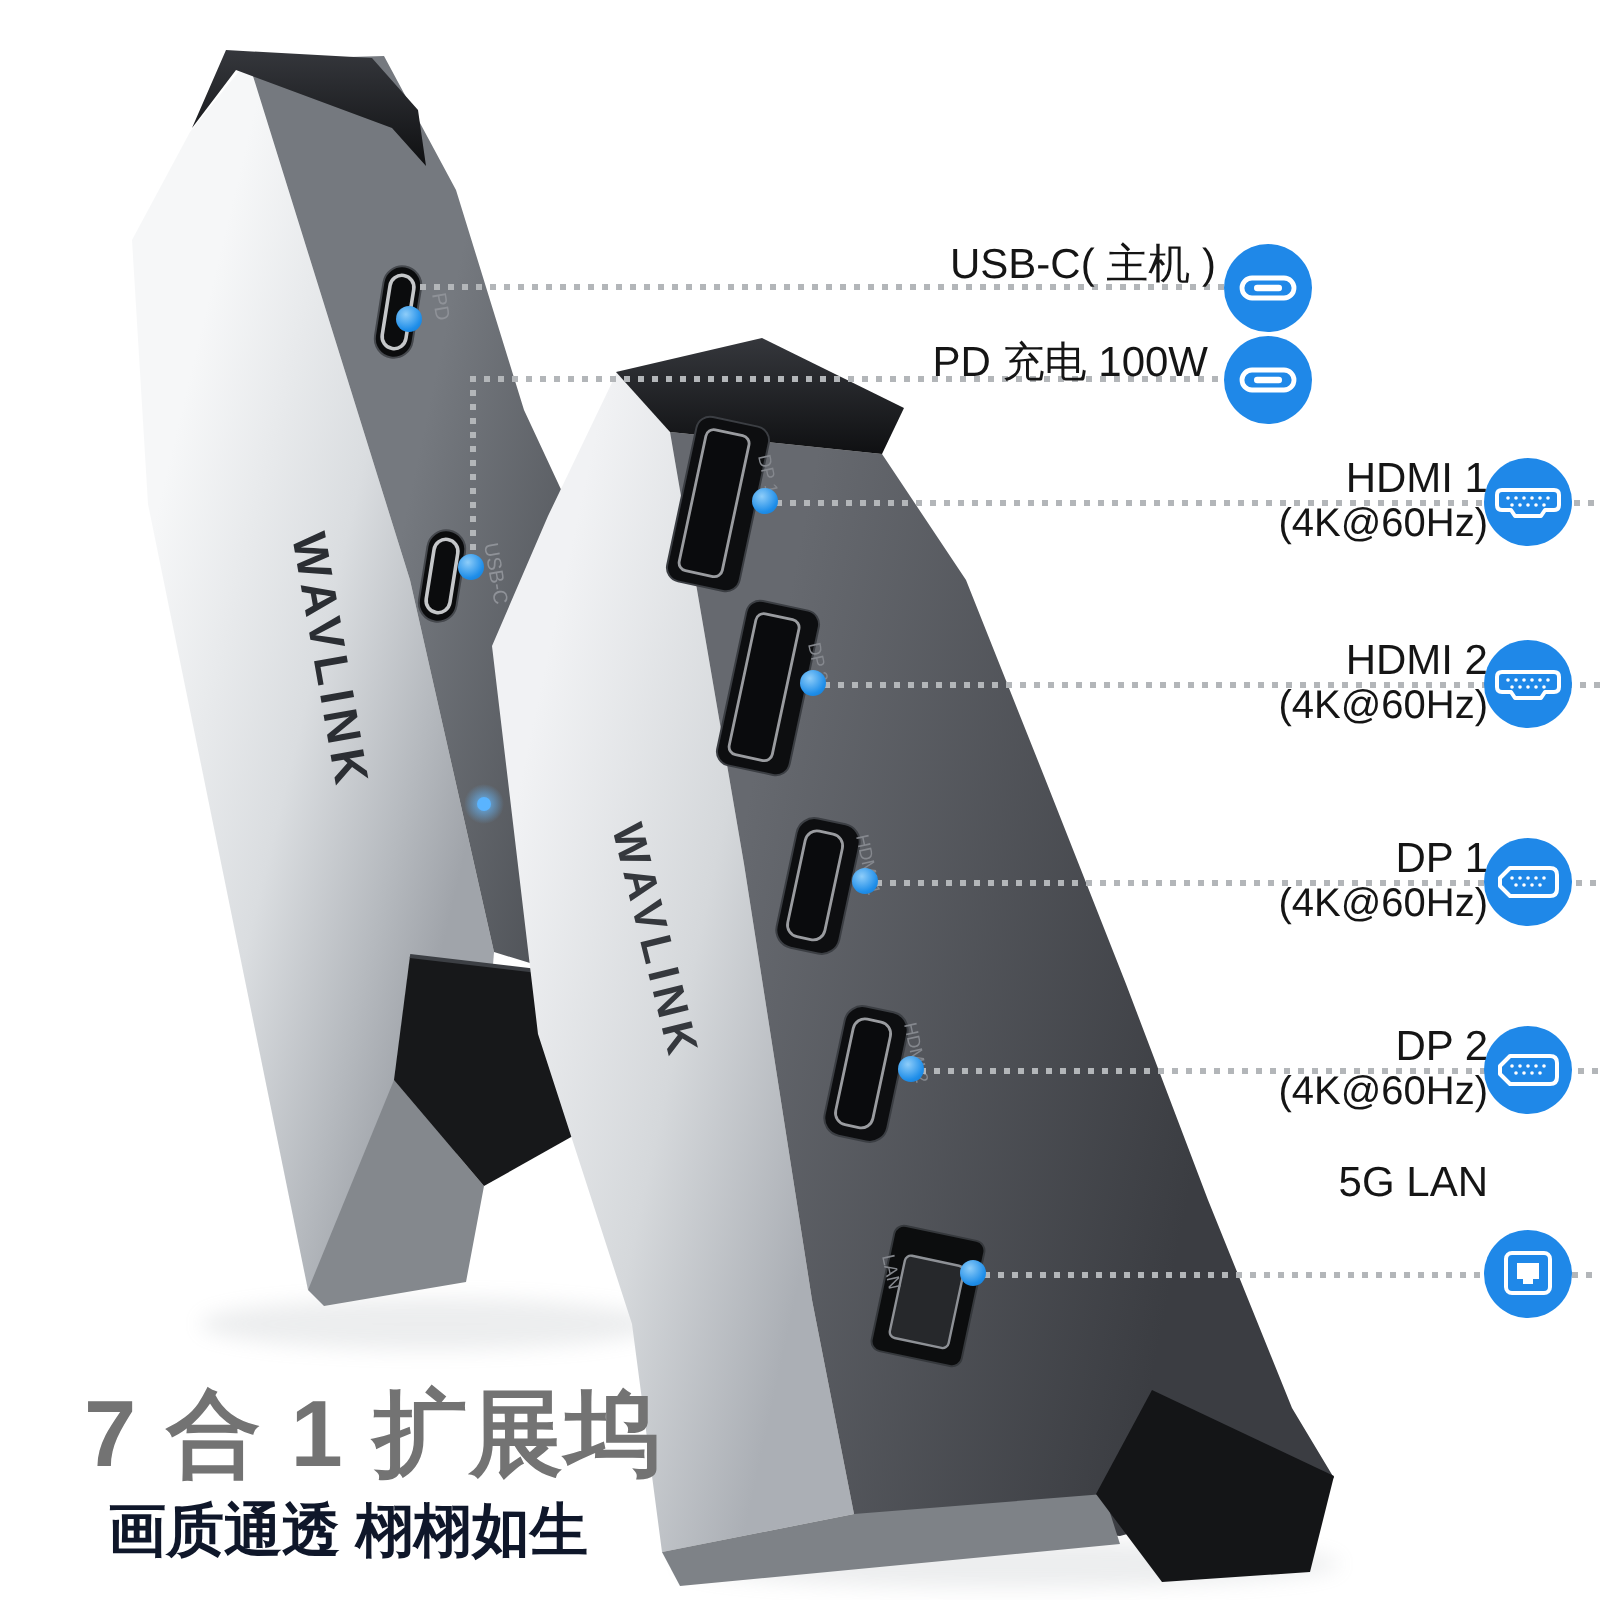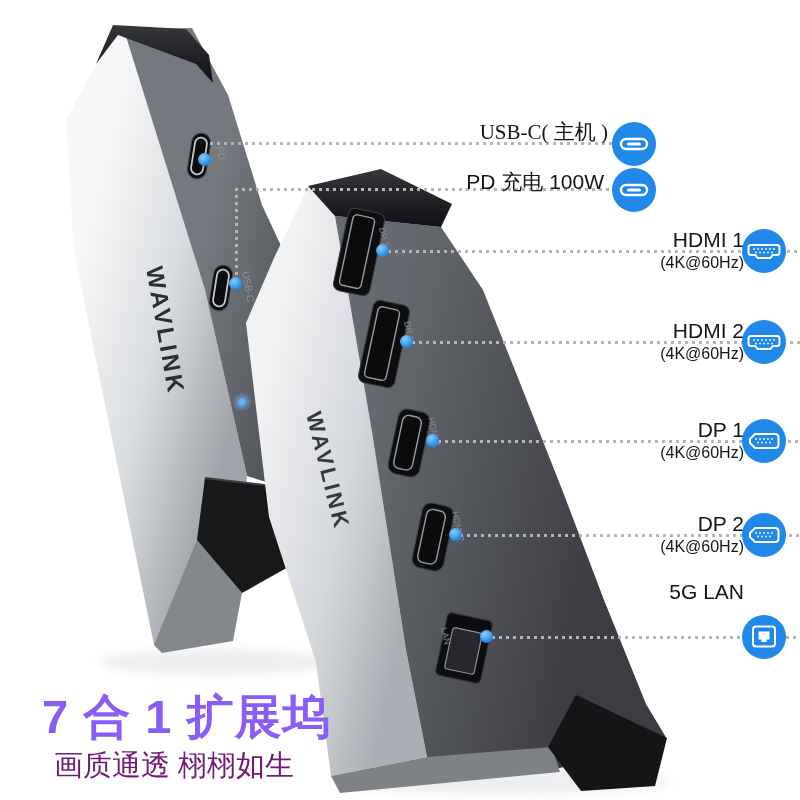--- a/index.html
+++ b/index.html
@@ -7,27 +7,27 @@
   #stage{position:relative;width:800px;height:800px;background:#ffffff;overflow:hidden;}
   #device-svg{position:absolute;left:0;top:0;z-index:1;}
   .leader-h{position:absolute;height:3px;z-index:2;
     background:repeating-linear-gradient(90deg,#b3b6b9 0 3px,transparent 3px 7px);}
   .leader-v{position:absolute;width:3px;z-index:2;
     background:repeating-linear-gradient(180deg,#b3b6b9 0 3px,transparent 3px 7px);}
   .port-dot{position:absolute;width:13px;height:13px;border-radius:50%;z-index:3;
     background:radial-gradient(circle at 38% 32%,#8ecdf9,#1f8ee9 65%,#1478cc);}
   .callout{position:absolute;z-index:4;text-align:right;color:#151515;
     font-size:21px;font-weight:500;line-height:23px;white-space:nowrap;}
-  .callout .sub{font-size:16px;font-weight:400;line-height:23px;}
+  .callout .sub{font-size:20px;font-weight:400;line-height:23px;}
   .icon-badge{position:absolute;width:44px;height:44px;border-radius:50%;z-index:4;
     display:flex;align-items:center;justify-content:center;}
   .title{position:absolute;left:42px;top:686px;z-index:4;font-size:47px;font-weight:800;
     letter-spacing:1px;white-space:nowrap;}
-  .subtitle{position:absolute;left:54px;top:746px;z-index:4;font-size:29px;font-weight:400;
-    color:#701a75;white-space:nowrap;}
+  .subtitle{position:absolute;left:54px;top:746px;z-index:4;font-size:29px;font-weight:700;
+    color:#0f172a;white-space:nowrap;}
   .brand-logo{font-weight:700;letter-spacing:3px;}
 </style>
 </head>
 <body>
 
 <div id="stage">
 
   <svg id="device-svg" width="800" height="800" viewBox="0 0 800 800">
     <defs>
       <linearGradient id="silL" gradientUnits="userSpaceOnUse" x1="70" y1="290" x2="255" y2="335">
@@ -143,21 +143,21 @@
   <div class="leader-h" style="left:492px;top:636px;width:308px;"></div>
 
   <div class="port-dot" style="left:198px;top:153px;"></div>
   <div class="port-dot" style="left:229px;top:277px;"></div>
   <div class="port-dot" style="left:376px;top:244px;"></div>
   <div class="port-dot" style="left:400px;top:335px;"></div>
   <div class="port-dot" style="left:426px;top:434px;"></div>
   <div class="port-dot" style="left:449px;top:528px;"></div>
   <div class="port-dot" style="left:480px;top:630px;"></div>
 
-  <div class="callout" style="right:192px;top:121px;font-family:Liberation Serif, serif;">
+  <div class="callout" style="right:192px;top:121px;">
     <div>USB-C( 主机 )</div>
   </div>
   <div class="callout" style="right:196px;top:170px;">
     <div>PD 充电 100W</div>
   </div>
   <div class="callout" style="right:56px;top:228px;">
     <div>HDMI 1</div>
     <div class="sub">(4K@60Hz)</div>
   </div>
   <div class="callout" style="right:56px;top:319px;">
@@ -256,16 +256,16 @@
         </g>
     </svg>
   </div>
   <div class="icon-badge" style="left:742px;top:615px;background:#1f88e8;">
     <svg width="44" height="44" viewBox="0 0 44 44">
       <rect x="11" y="11.5" width="22" height="20" rx="3" fill="none" stroke="#fff" stroke-width="2"></rect>
       <path d="M16.5 16.5 H27.5 V24.5 H24.5 V27 H19.5 V24.5 H16.5 Z" fill="#fff"></path>
     </svg>
   </div>
 
-  <div class="title" style="color:#8b5cf6;">7 合 1 扩展坞</div>
+  <div class="title" style="color:#737373;">7 合 1 扩展坞</div>
   <div class="subtitle">画质通透 栩栩如生</div>
 
 </div>
 
 </body></html>

